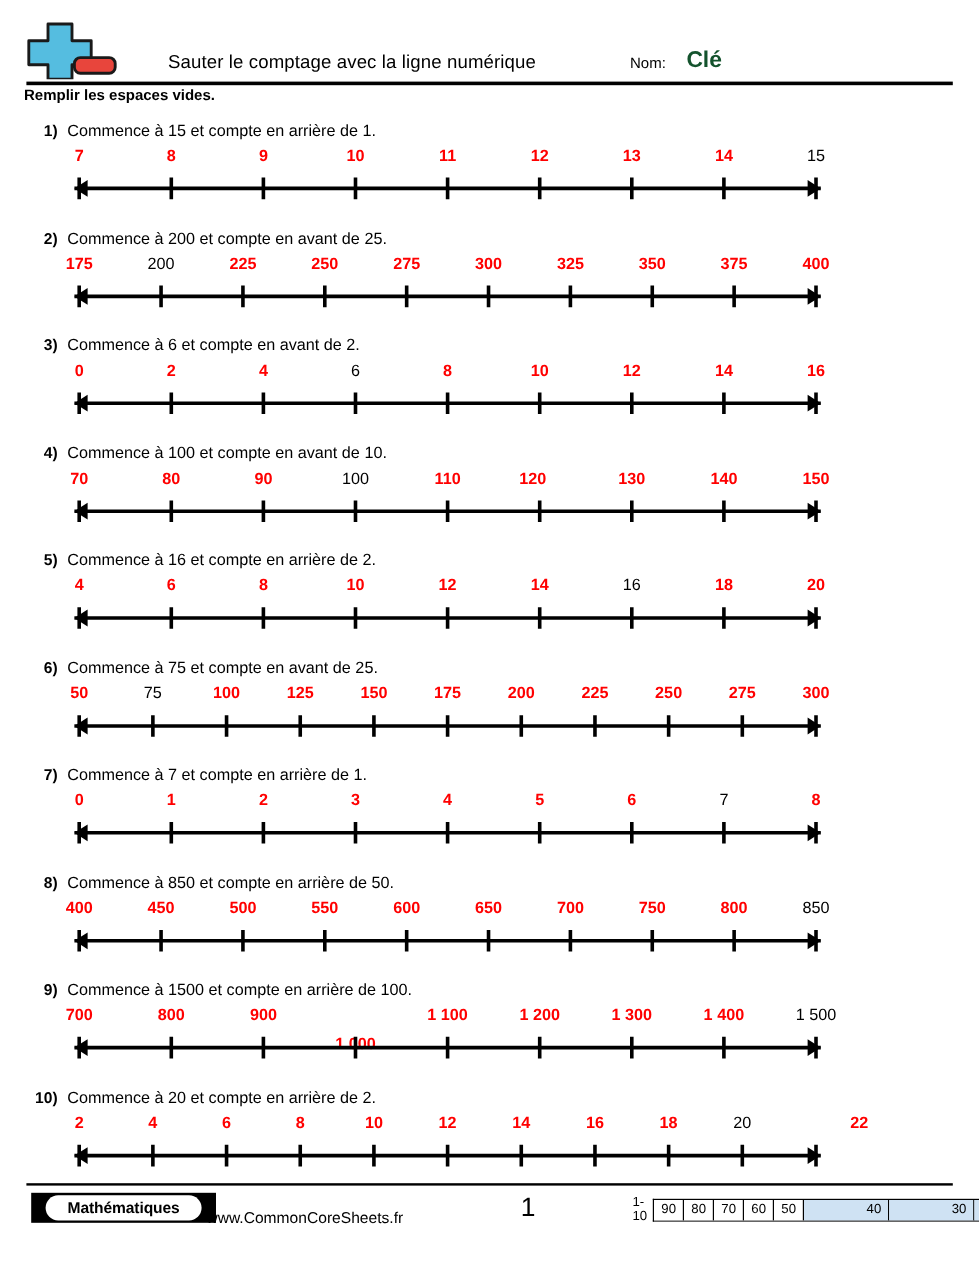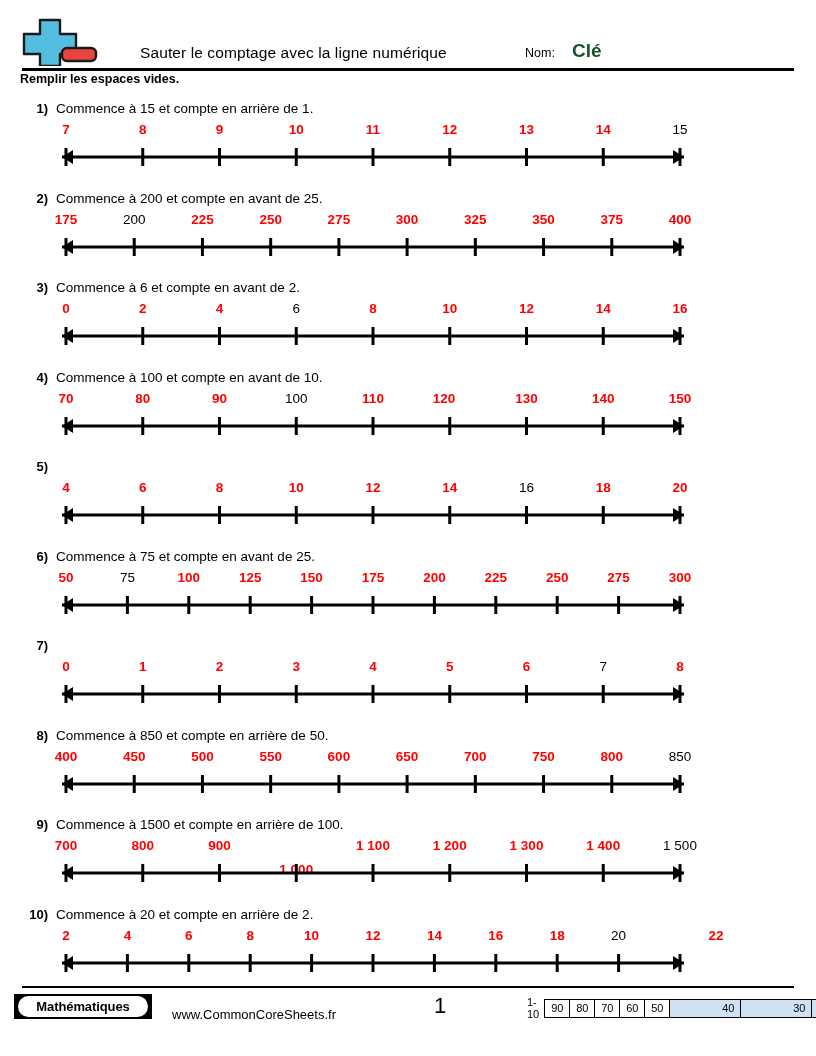--- a/index.html
+++ b/index.html
@@ -119,22 +119,22 @@
     width: 816px; height: 70px;
   }
   #footer-rule {
     position: absolute;
     left: 22px; top: 0px;
     width: 772px; height: 2px;
     background: #000000;
   }
   #brand-badge {
     position: absolute;
-    left: 14px; top: 8px;
-    width: 138px; height: 25px;
+    left: 26px; top: 8px;
+    width: 154px; height: 25px;
     background: #000000;
     display: flex;
     align-items: center;
     justify-content: center;
   }
   #brand-pill {
     width: 130px; height: 21px;
     background: #ffffff;
     border-radius: 11px;
     display: flex;
@@ -327,20 +327,21 @@
           <line x1="315" y1="4" x2="315" y2="22" stroke="#000" stroke-width="3"></line>
           <line x1="391.75" y1="4" x2="391.75" y2="22" stroke="#000" stroke-width="3"></line>
           <line x1="468.5" y1="4" x2="468.5" y2="22" stroke="#000" stroke-width="3"></line>
           <line x1="545.25" y1="4" x2="545.25" y2="22" stroke="#000" stroke-width="3"></line>
           <line x1="622" y1="4" x2="622" y2="22" stroke="#000" stroke-width="3"></line>
         </svg>
       </div>
     </div>
     <div class="problem">
       <div class="prob-num">5)</div>
+      <div class="prob-text">Commence à 16 et compte en arrière de 2.</div>
       <div class="numline">
         <div class="nl-labels">
           <span class="nl-label red" style="left: 8px;">4</span>
           <span class="nl-label red" style="left: 84.75px;">6</span>
           <span class="nl-label red" style="left: 161.5px;">8</span>
           <span class="nl-label red" style="left: 238.25px;">10</span>
           <span class="nl-label red" style="left: 315px;">12</span>
           <span class="nl-label red" style="left: 391.75px;">14</span>
           <span class="nl-label black" style="left: 468.5px;">16</span>
           <span class="nl-label red" style="left: 545.25px;">18</span>
@@ -392,20 +393,21 @@
           <line x1="376.4" y1="4" x2="376.4" y2="22" stroke="#000" stroke-width="3"></line>
           <line x1="437.8" y1="4" x2="437.8" y2="22" stroke="#000" stroke-width="3"></line>
           <line x1="499.2" y1="4" x2="499.2" y2="22" stroke="#000" stroke-width="3"></line>
           <line x1="560.6" y1="4" x2="560.6" y2="22" stroke="#000" stroke-width="3"></line>
           <line x1="622" y1="4" x2="622" y2="22" stroke="#000" stroke-width="3"></line>
         </svg>
       </div>
     </div>
     <div class="problem">
       <div class="prob-num">7)</div>
+      <div class="prob-text">Commence à 7 et compte en arrière de 1.</div>
       <div class="numline">
         <div class="nl-labels">
           <span class="nl-label red" style="left: 8px;">0</span>
           <span class="nl-label red" style="left: 84.75px;">1</span>
           <span class="nl-label red" style="left: 161.5px;">2</span>
           <span class="nl-label red" style="left: 238.25px;">3</span>
           <span class="nl-label red" style="left: 315px;">4</span>
           <span class="nl-label red" style="left: 391.75px;">5</span>
           <span class="nl-label red" style="left: 468.5px;">6</span>
           <span class="nl-label black" style="left: 545.25px;">7</span>

